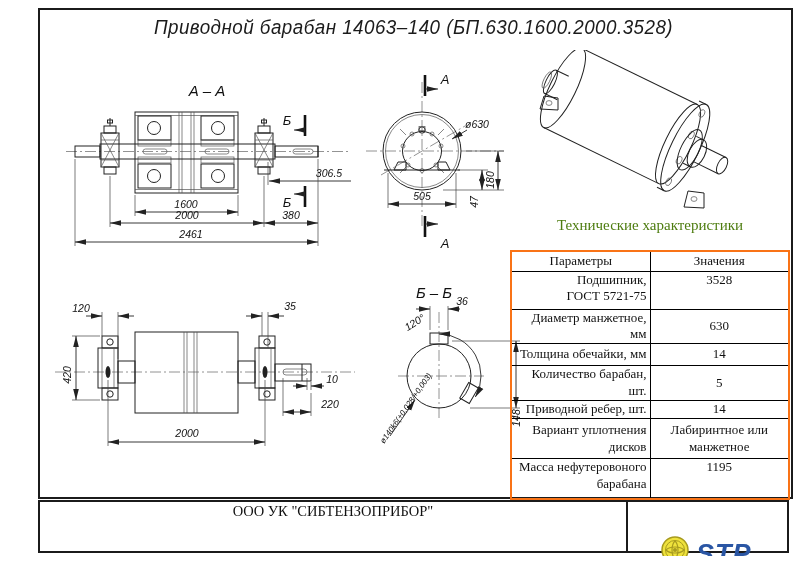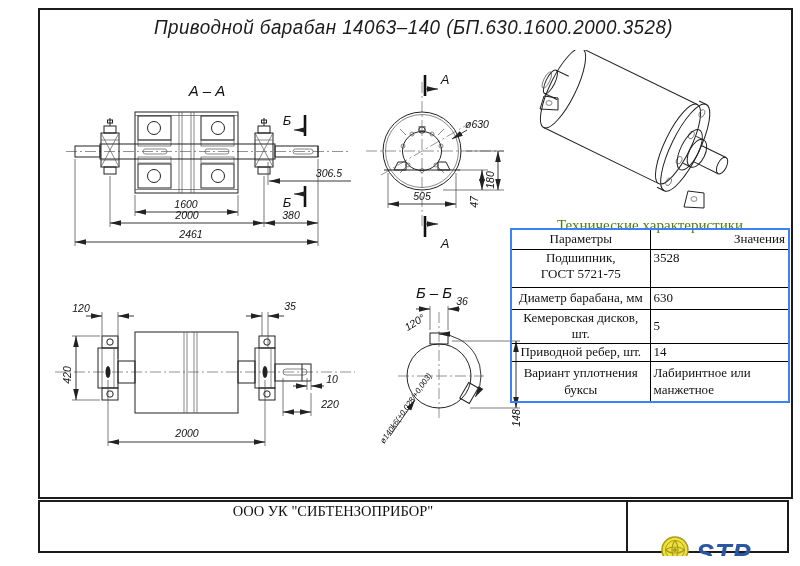--- a/index.html
+++ b/index.html
@@ -15,26 +15,26 @@
   .thin{stroke:#555;stroke-width:.7;fill:none;}
   .cl{stroke:#777;stroke-width:.8;fill:none;stroke-dasharray:11 3 2 3;}
   .dimln{stroke:#222;stroke-width:.9;fill:none;}
   .ext{stroke:#444;stroke-width:.7;fill:none;}
   .thk{stroke:#111;stroke-width:2.6;fill:none;}
   text.dim{font:italic 10.5px "Liberation Sans",sans-serif;fill:#111;}
   text.dimsm{font:italic 8px "Liberation Sans",sans-serif;fill:#111;}
   text.vlabel{font:italic 15px "Liberation Sans",sans-serif;fill:#111;}
   text.vlabel2{font:italic 13px "Liberation Sans",sans-serif;fill:#111;}
   .tbl-title{left:510px;top:217px;width:280px;text-align:center;font-size:15px;color:#4d7c0f;}
-  table.spec{position:absolute;left:510px;top:228px;width:280px;border-collapse:collapse;
-      border:2px solid #3b82f6;table-layout:fixed;}
+  table.spec{position:absolute;left:510px;top:250px;width:280px;border-collapse:collapse;
+      border:2px solid #f97316;table-layout:fixed;}
   table.spec td,table.spec th{border:1px solid #000;font-size:13px;font-weight:normal;
       padding:0 3px;vertical-align:middle;line-height:1.3;}
-  td.p{white-space:pre-line;text-align:center;width:152px;}
-  td.v{text-align:left;}
+  td.p{white-space:pre-line;text-align:right;width:152px;}
+  td.v{text-align:center;}
   .footer-box{left:38px;top:500px;width:751px;height:53px;border:2px solid #1b1b1b;box-sizing:border-box;}
   .footer-text{left:40px;top:501px;width:586px;height:51px;text-align:center;font-size:14.5px;
       line-height:16.5px;padding-top:2px;box-sizing:border-box;}
   .footer-div{left:626px;top:500px;width:0;height:53px;border-left:2px solid #1b1b1b;}
   .logo{left:628px;top:530px;width:159px;height:49px;}
 </style>
 </head>
 <body>
 
 <div class="page">
@@ -359,42 +359,50 @@
       <line class="dimln" x1="20" y1="160" x2="45" y2="124" marker-end="url(#ma)"></line>
       <text class="dimsm" transform="rotate(-55 14 168)" x="14" y="168">ø140k6(+0,028/+0,003)</text>
     </g>
   </svg>
 
   <div class="abs tbl-title">Технические характеристики</div>
   <table class="spec">
     <tbody>
       <tr style="height:20px">
         <th class="p">Параметры</th>
-        <th class="v" style="text-align:right">Значения</th>
+        <th class="v" style="text-align:center">Значения</th>
       </tr>
       <tr style="height:38px">
         <td class="p" style="vertical-align:top">Подшипник,
 ГОСТ 5721-75</td>
         <td class="v" style="vertical-align:top">3528</td>
       </tr>
       <tr style="height:22px">
-        <td class="p">Диаметр барабана, мм</td>
+        <td class="p">Диаметр манжетное, мм</td>
         <td class="v">630</td>
       </tr>
+      <tr style="height:22px">
+        <td class="p">Толщина обечайки, мм</td>
+        <td class="v">14</td>
+      </tr>
       <tr style="height:18px">
-        <td class="p">Кемеровская дисков, шт.</td>
+        <td class="p">Количество барабан, шт.</td>
         <td class="v">5</td>
       </tr>
       <tr style="height:18px">
         <td class="p">Приводной ребер, шт.</td>
         <td class="v">14</td>
       </tr>
       <tr style="height:40px">
-        <td class="p">Вариант уплотнения буксы</td>
+        <td class="p">Вариант уплотнения дисков</td>
         <td class="v">Лабиринтное или манжетное</td>
+      </tr>
+      <tr style="height:40px">
+        <td class="p" style="vertical-align:top">Масса нефутеровоного барабана</td>
+        <td class="v" style="vertical-align:top">1195</td>
       </tr>
     </tbody>
   </table>
 
   <div class="abs footer-box"></div>
   <div class="abs footer-text">
     <div>ООО УК "СИБТЕНЗОПРИБОР"</div>
   </div>
   <div class="abs footer-div"></div>
   <div class="abs logo">

